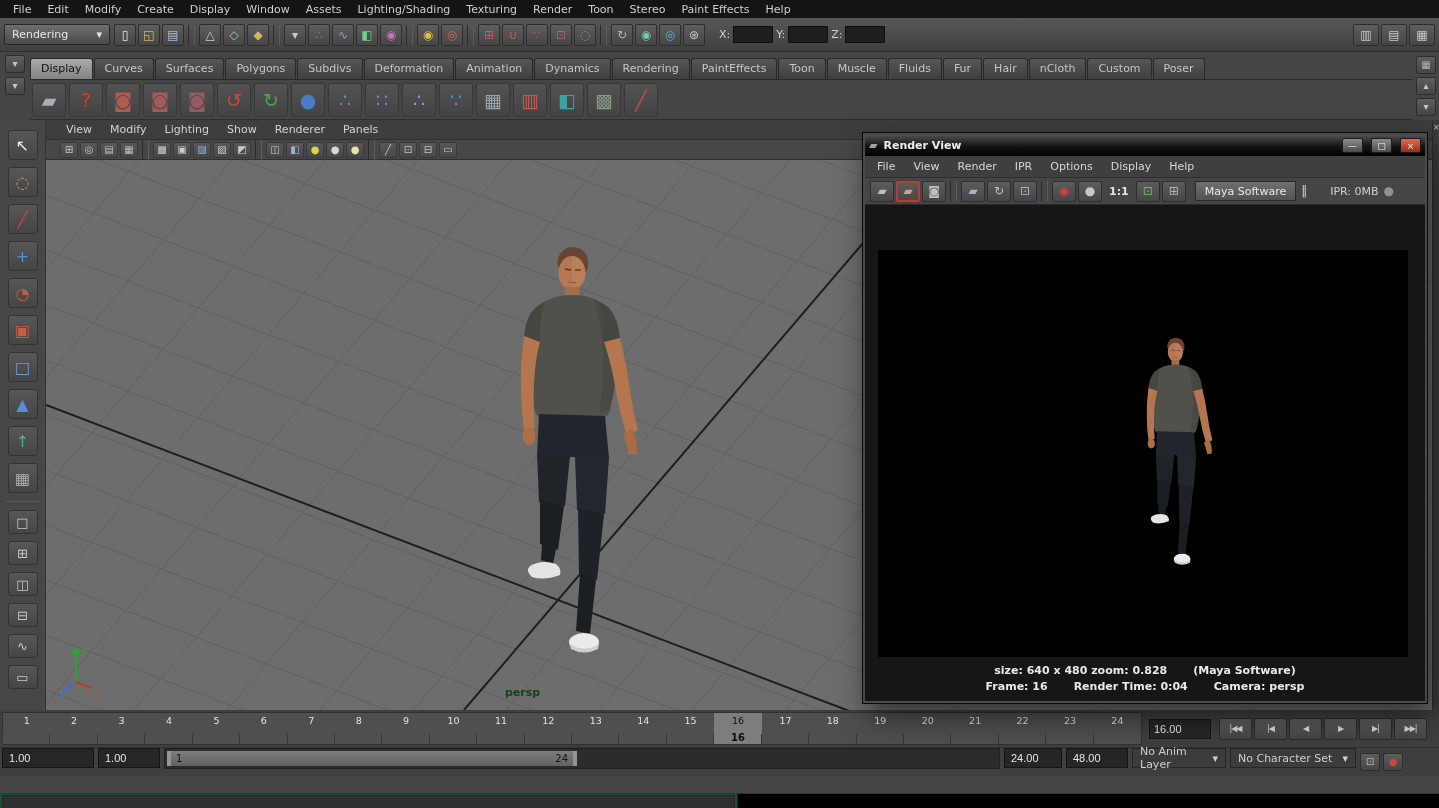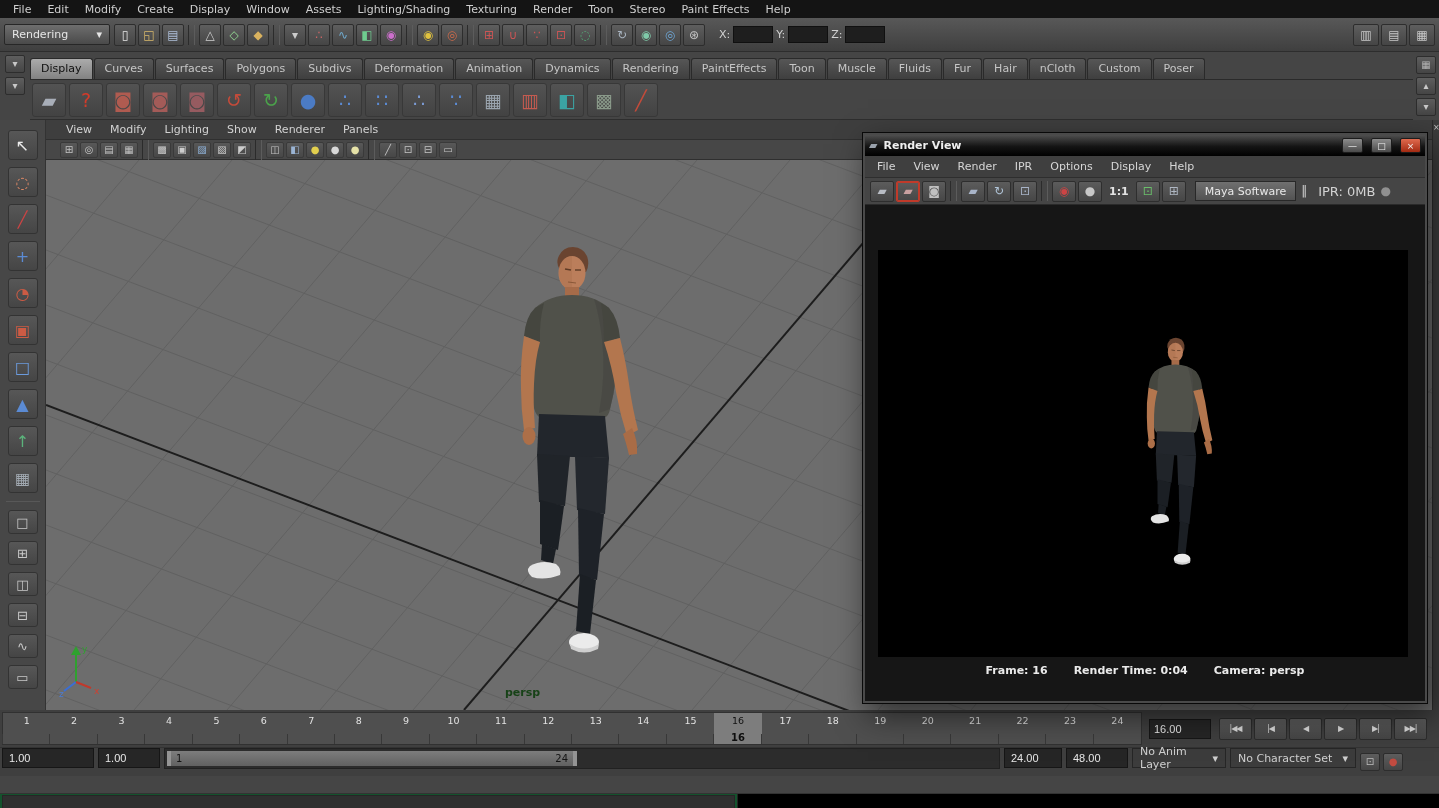--- a/index.html
+++ b/index.html
@@ -147,21 +147,21 @@
     padding:0 5px;border-bottom:1px solid #2a2a2a}
   .rv-icon{width:24px;height:21px;font-size:12px;display:flex;align-items:center;
     justify-content:center;background:linear-gradient(#5c5c5c,#464646);
     border:1px solid #2e2e2e;border-radius:2px;flex:0 0 auto}
   .rv-icon.flat{background:none;border:none;width:auto;padding:0 2px}
   .rv-toolbar .item-active{border:1px solid #c03a2a;box-shadow:inset 0 0 0 1px #c03a2a}
   .rv-zoom{color:#e2e2e2;font-size:11px;margin:0 4px;font-weight:bold}
   .rv-renderer-dd{height:20px;background:linear-gradient(#707070,#525252);
     border:1px solid #282828;display:flex;align-items:center;padding:0 9px;
     color:#e8e8e8;margin-left:6px;flex:0 0 auto}
-  .rv-ipr-label{color:#d2d2d2;margin-left:6px;font-size:13px}
+  .rv-ipr-label{color:#d2d2d2;margin-left:18px;font-size:11px}
   .rv-content{position:absolute;left:2px;right:2px;top:72px;bottom:2px;background:#161616}
   .rv-image{position:absolute;left:13px;top:45px;width:530px;height:407px;background:#000}
   .rv-status{position:absolute;left:0;right:0;top:458px;color:#eaeaea;font-weight:bold;
     font-size:11px;line-height:16px}
   .rv-status-line{display:flex;justify-content:center;gap:26px}
 </style>
 </head>
 <body>
 
 <div id="app" data-name="maya-application">
@@ -611,19 +611,23 @@
       </span>
   </div>
   <div class="rv-content" data-name="render-view-content">
     <div class="rv-image" data-name="rendered-image">
       <svg width="530" height="407" viewBox="0 0 530 407" data-name="rendered-character">
         <use href="#char-sym" transform="translate(247,86) scale(0.56)"></use>
       </svg>
     </div>
     <div class="rv-status" data-name="render-status">
       <div class="rv-status-line">
+        <span data-name="render-size-label">size: 640 x 480 zoom: 0.828</span>
+        <span data-name="render-renderer-label">(Maya Software)</span>
+      </div>
+      <div class="rv-status-line">
         <span data-name="render-frame-label">Frame: 16</span>
         <span data-name="render-time-label">Render Time: 0:04</span>
         <span data-name="render-camera-label">Camera: persp</span>
       </div>
     </div>
   </div>
 </div>
 
 </body></html>

